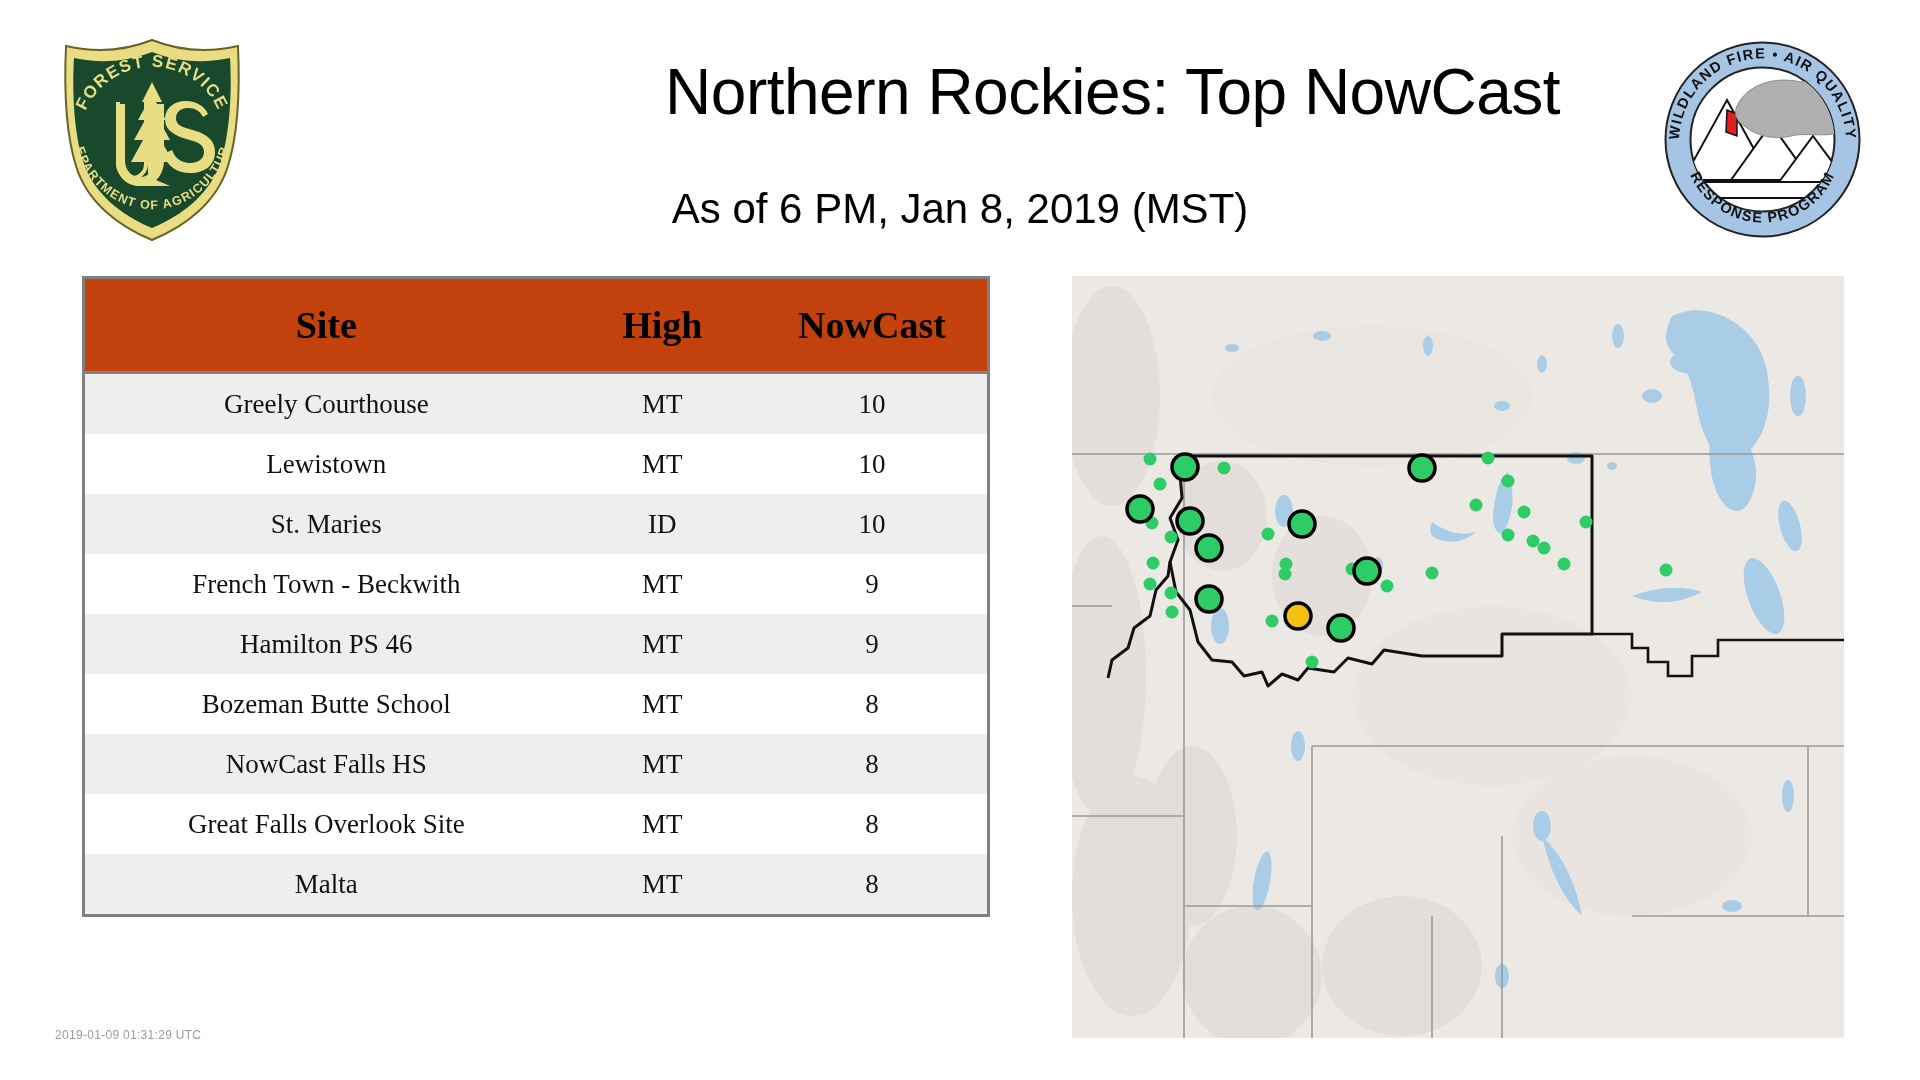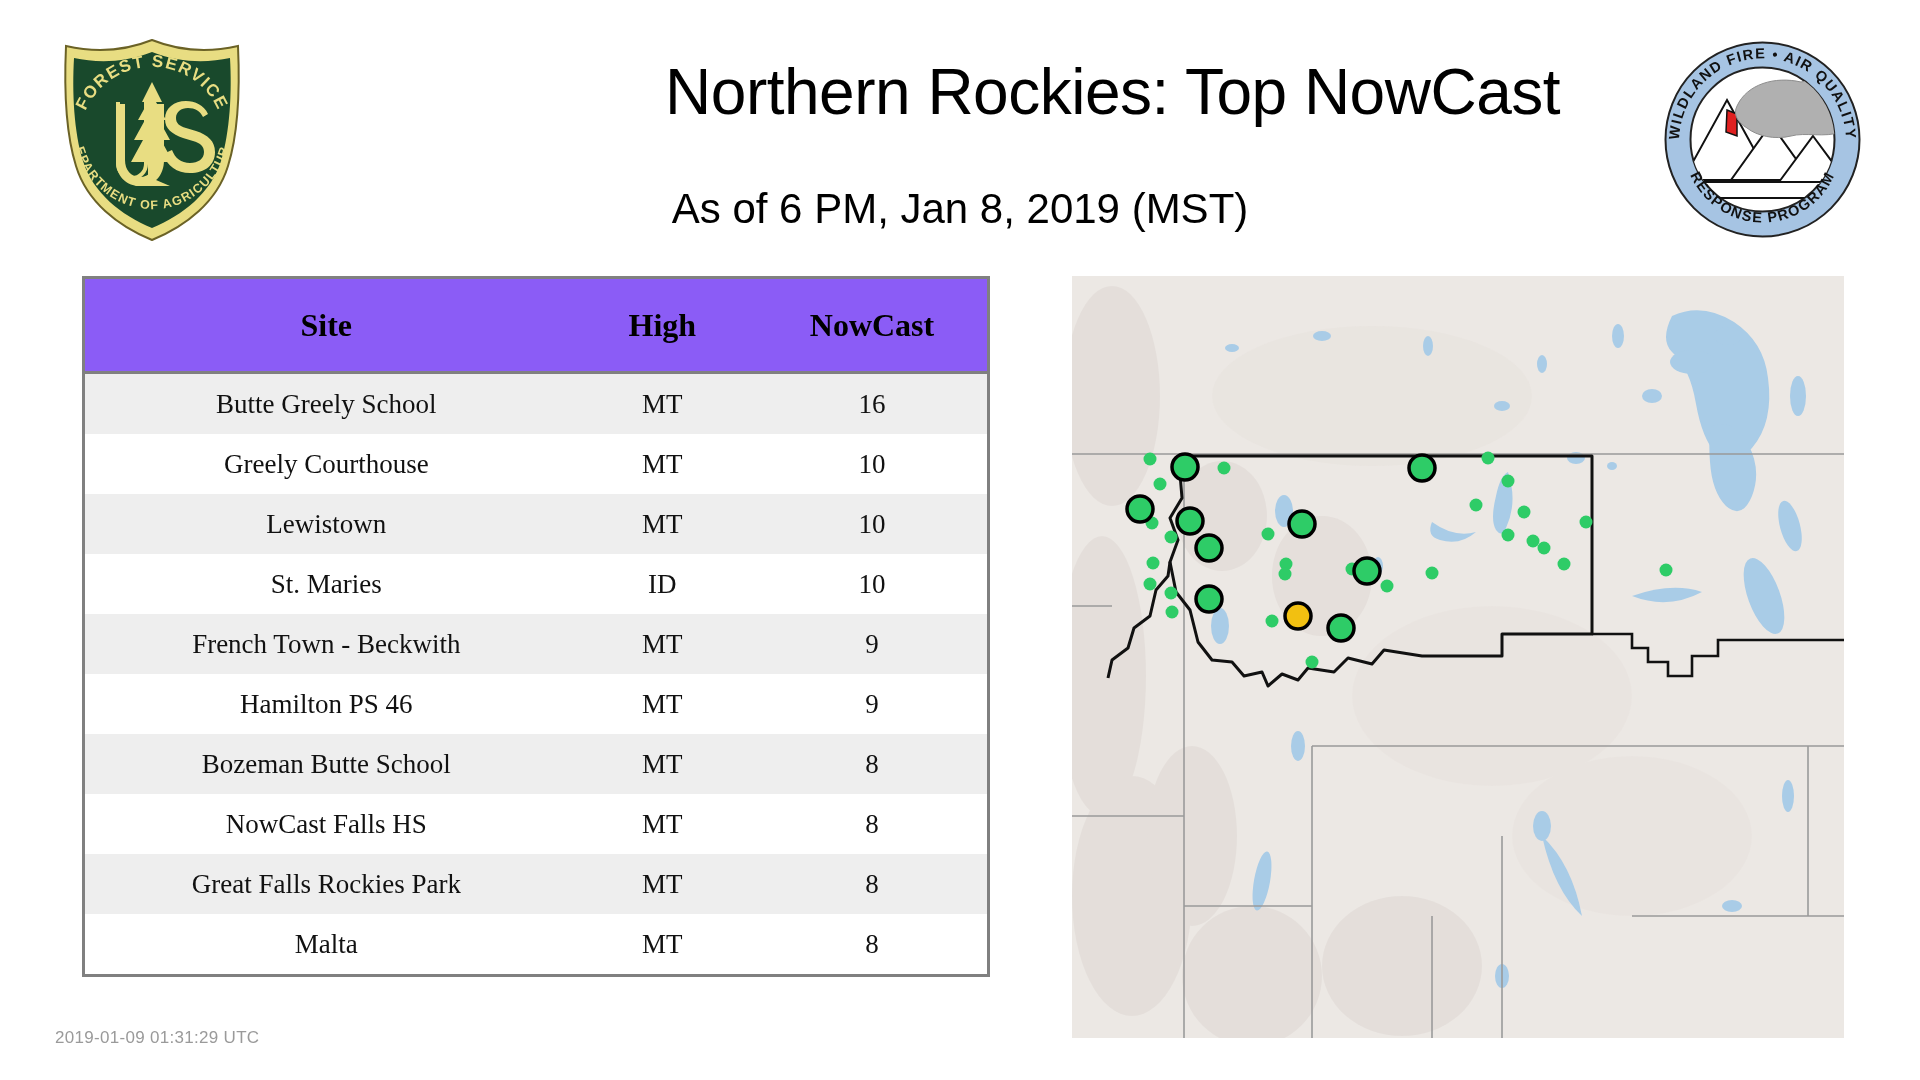--- a/index.html
+++ b/index.html
@@ -40,23 +40,23 @@
   
   #table-wrap{
     position:absolute;left:82px;top:276px;width:908px;
     border:3px solid #808080;
     box-sizing:border-box;
     background:#fff;
   }
   table{border-collapse:collapse;width:100%;table-layout:fixed;
         font-family:"Liberation Serif", serif;}
   thead th{
-    background:#8b5cf6;
+    background:#c2410c;
     border-bottom:3px solid #808080;
-    font-size:32px;font-weight:bold;color:#000;
+    font-size:38px;font-weight:bold;color:#000;
     height:90px;
     text-align:center;
     vertical-align:middle;
   }
   tbody td{
     font-size:27px;color:#111;
     height:58px;
     text-align:center;
     vertical-align:middle;
   }
@@ -70,21 +70,21 @@
   #map{
     position:absolute;left:1072px;top:276px;width:772px;height:762px;
     overflow:hidden;
     background:#ece8e4;
   }
   #map svg{display:block;width:772px;height:762px;}
 
   
   #timestamp{
     position:absolute;left:55px;top:1028px;
-    font-size:17px;color:#9a9a9a;
+    font-size:12px;color:#9a9a9a;
     font-family:"Liberation Sans", sans-serif;
     letter-spacing:0.3px;
   }
 </style>
 </head>
 <body>
 
 <div id="header">
 
   <div id="usfs-logo">
@@ -181,25 +181,20 @@
     </colgroup>
     <thead>
       <tr>
         <th>Site</th>
         <th>High</th>
         <th>NowCast</th>
       </tr>
     </thead>
     <tbody id="table-body">
         <tr>
-          <td>Butte Greely School</td>
-          <td>MT</td>
-          <td>16</td>
-        </tr>
-        <tr>
           <td>Greely Courthouse</td>
           <td>MT</td>
           <td>10</td>
         </tr>
         <tr>
           <td>Lewistown</td>
           <td>MT</td>
           <td>10</td>
         </tr>
         <tr>
@@ -221,21 +216,21 @@
           <td>Bozeman Butte School</td>
           <td>MT</td>
           <td>8</td>
         </tr>
         <tr>
           <td>NowCast Falls HS</td>
           <td>MT</td>
           <td>8</td>
         </tr>
         <tr>
-          <td>Great Falls Rockies Park</td>
+          <td>Great Falls Overlook Site</td>
           <td>MT</td>
           <td>8</td>
         </tr>
         <tr>
           <td>Malta</td>
           <td>MT</td>
           <td>8</td>
         </tr>
       </tbody>
   </table>

